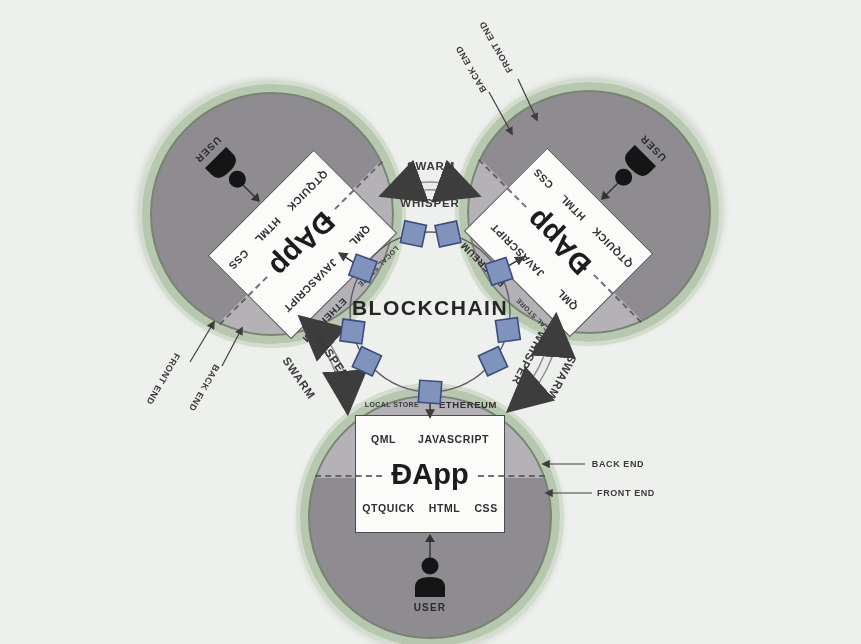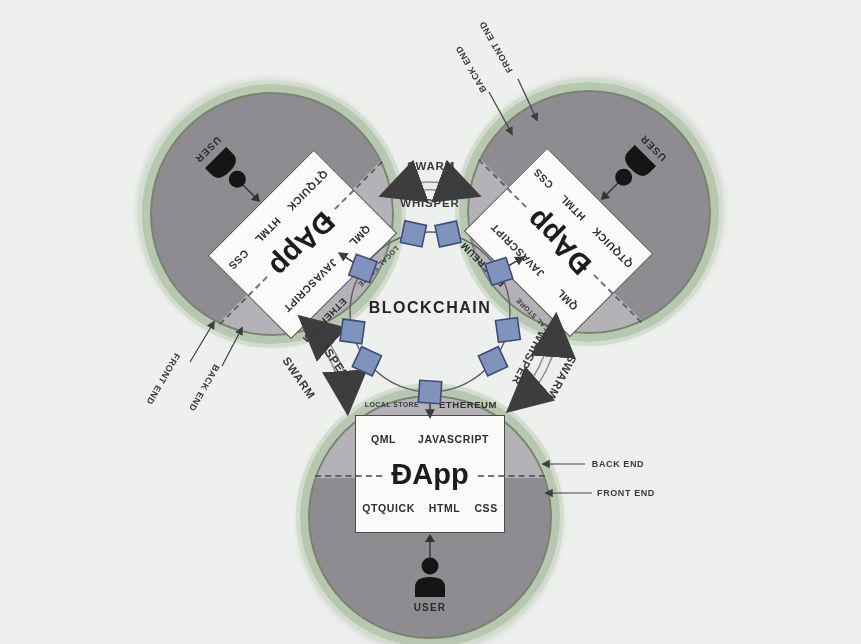--- a/index.html
+++ b/index.html
@@ -36,21 +36,21 @@
   .eth-label{position:absolute;left:130px;top:12px;width:76px;text-align:center;
     font-size:9.5px;font-weight:bold;letter-spacing:.6px;color:#2e2e2e;white-space:nowrap;}
   .user-arrow{position:absolute;left:122px;top:146px;}
   .user-icon{position:absolute;left:112px;top:170px;}
   .user-label{position:absolute;top:215px;left:0;right:0;text-align:center;
     font-size:10px;font-weight:bold;letter-spacing:1.2px;color:#2c2c2c;}
   
   .overlay{position:absolute;left:0;top:0;z-index:5;pointer-events:none;}
   .float-label{position:absolute;white-space:nowrap;font-weight:bold;color:#333;z-index:6;
     transform:translate(-50%,-50%);}
-  .blockchain-label{font-size:16px;letter-spacing:1.5px;color:#262626;}
+  .blockchain-label{font-size:21px;letter-spacing:1.5px;color:#262626;}
   .band-label{font-size:11.5px;letter-spacing:.8px;color:#3a3a3a;}
   .ann-label{font-size:9px;letter-spacing:.6px;color:#3a3a3a;}
   .rot55 {transform:translate(-50%,-50%) rotate(55deg);}
   .rot118{transform:translate(-50%,-50%) rotate(118deg);}
   .rot120{transform:translate(-50%,-50%) rotate(120deg);}
   .rotm120{transform:translate(-50%,-50%) rotate(-120deg);}
 </style>
 </head>
 <body>
 

